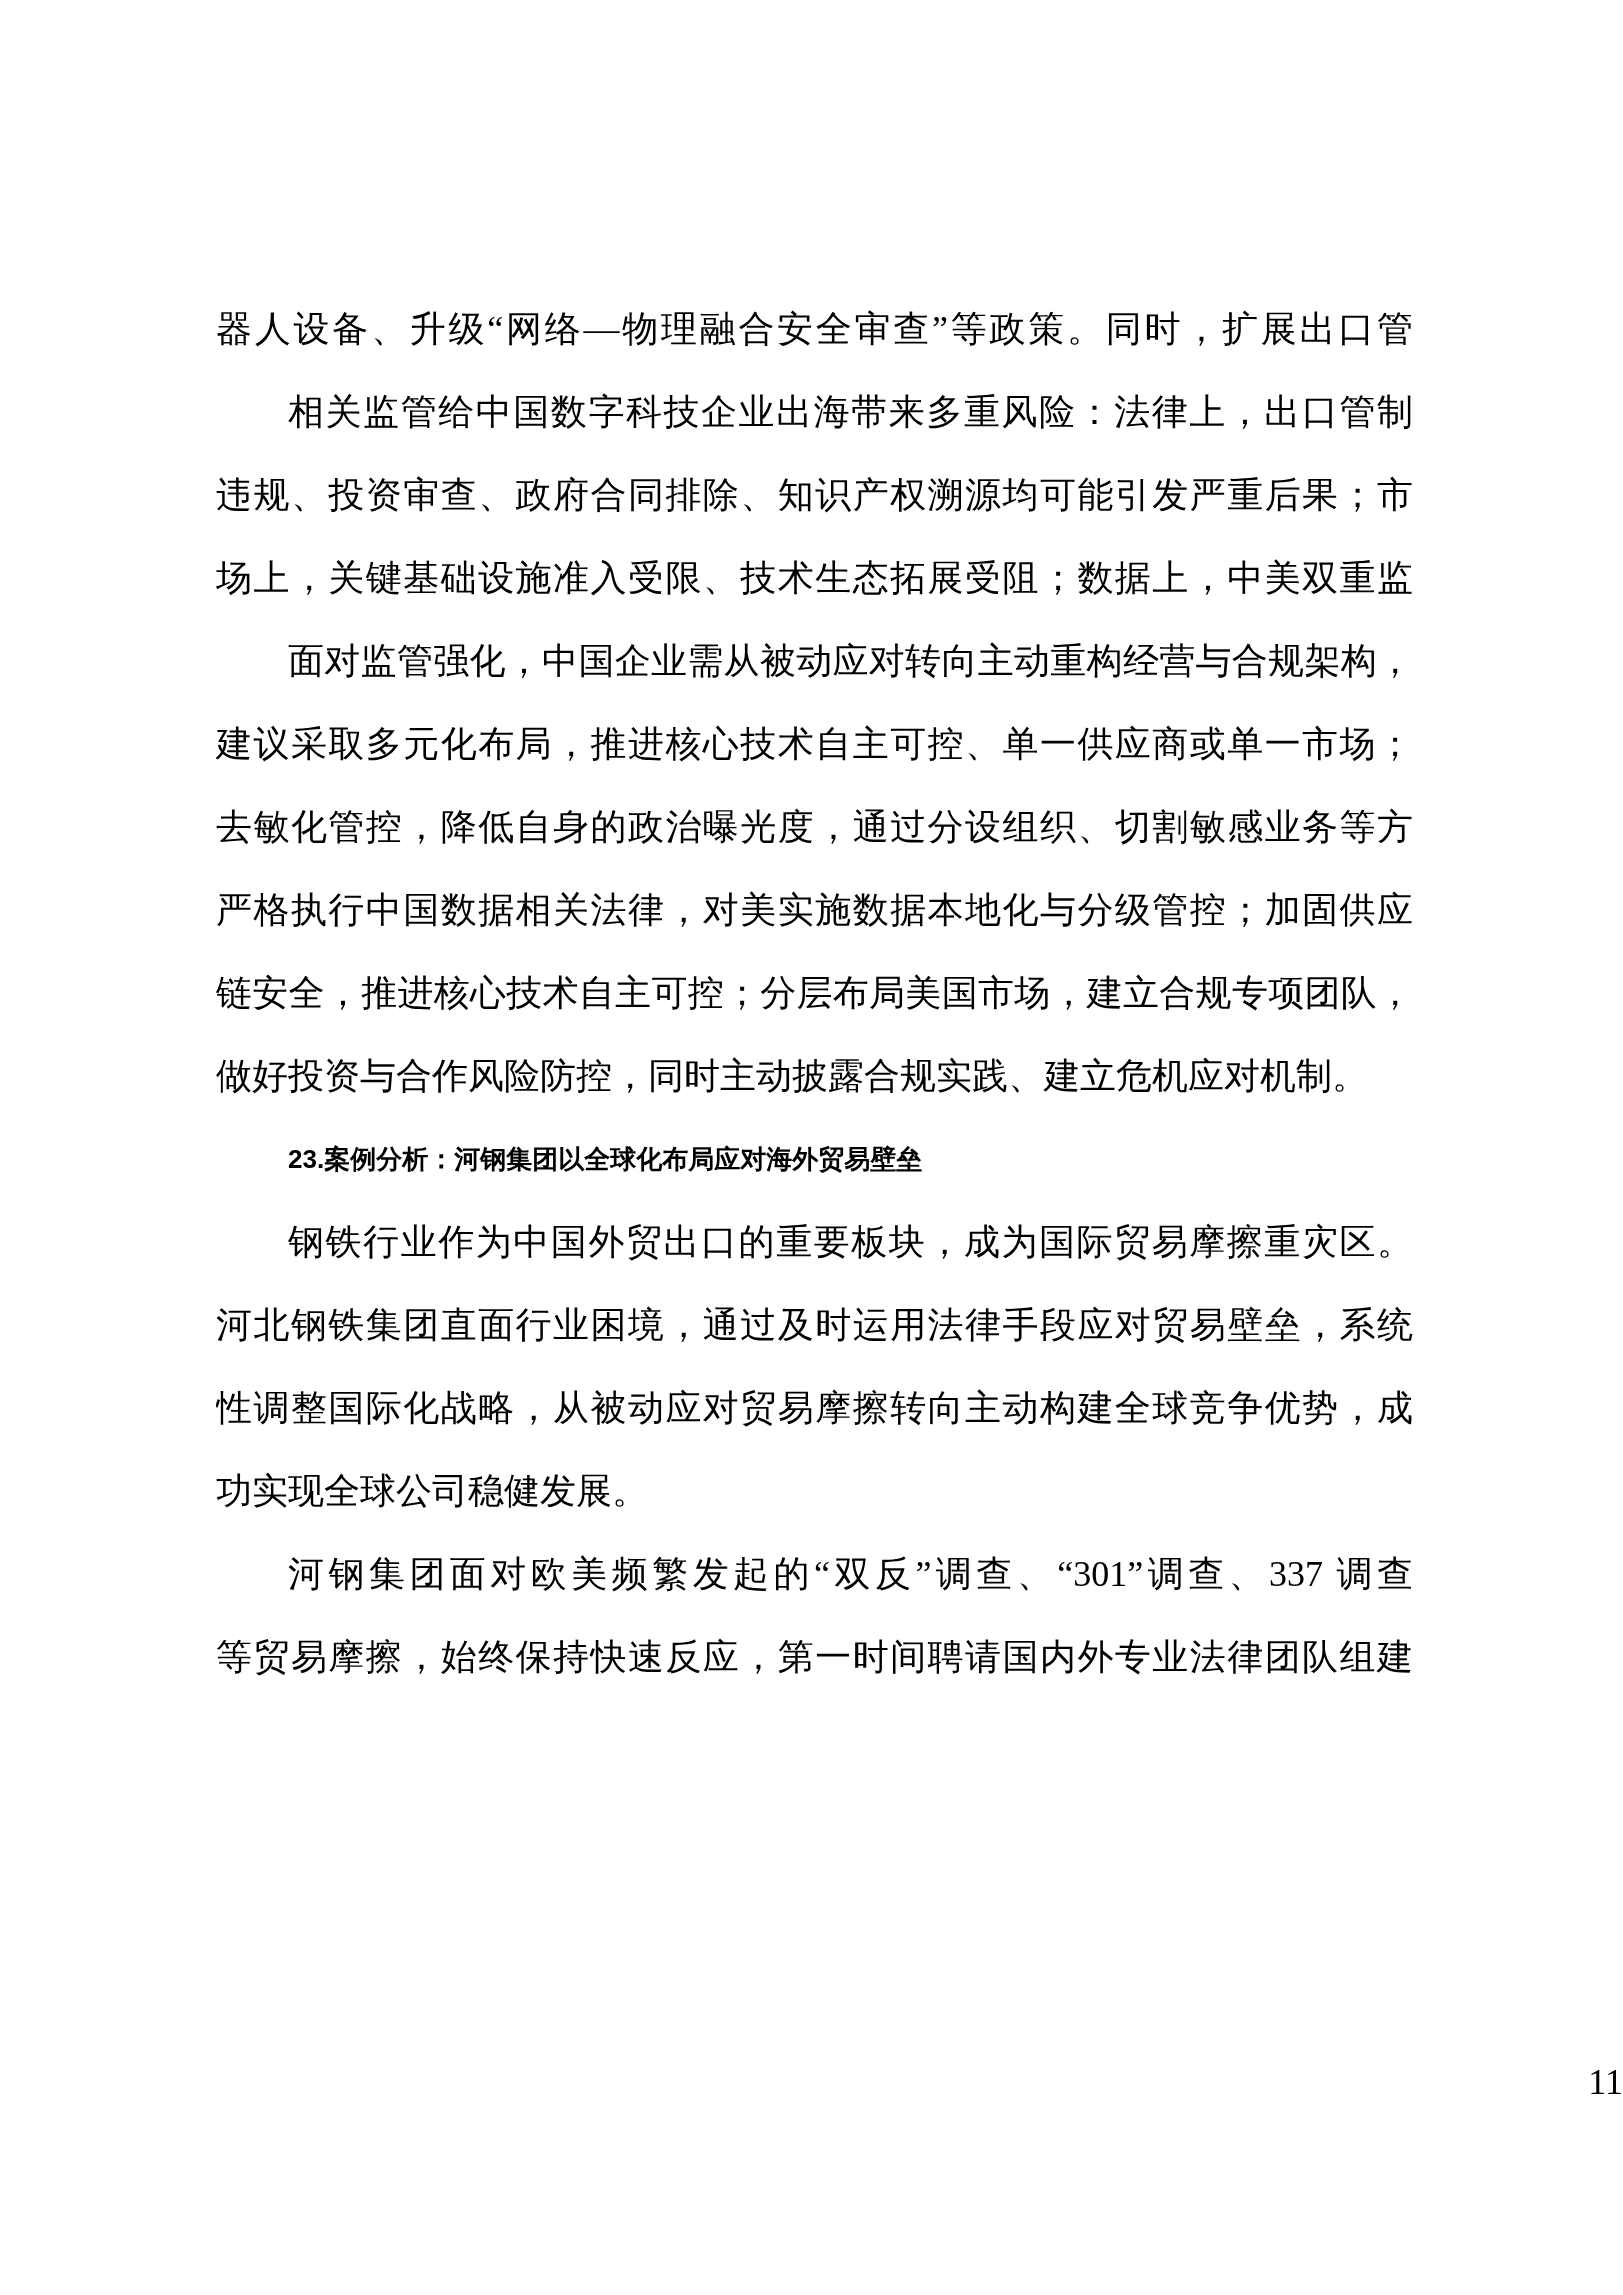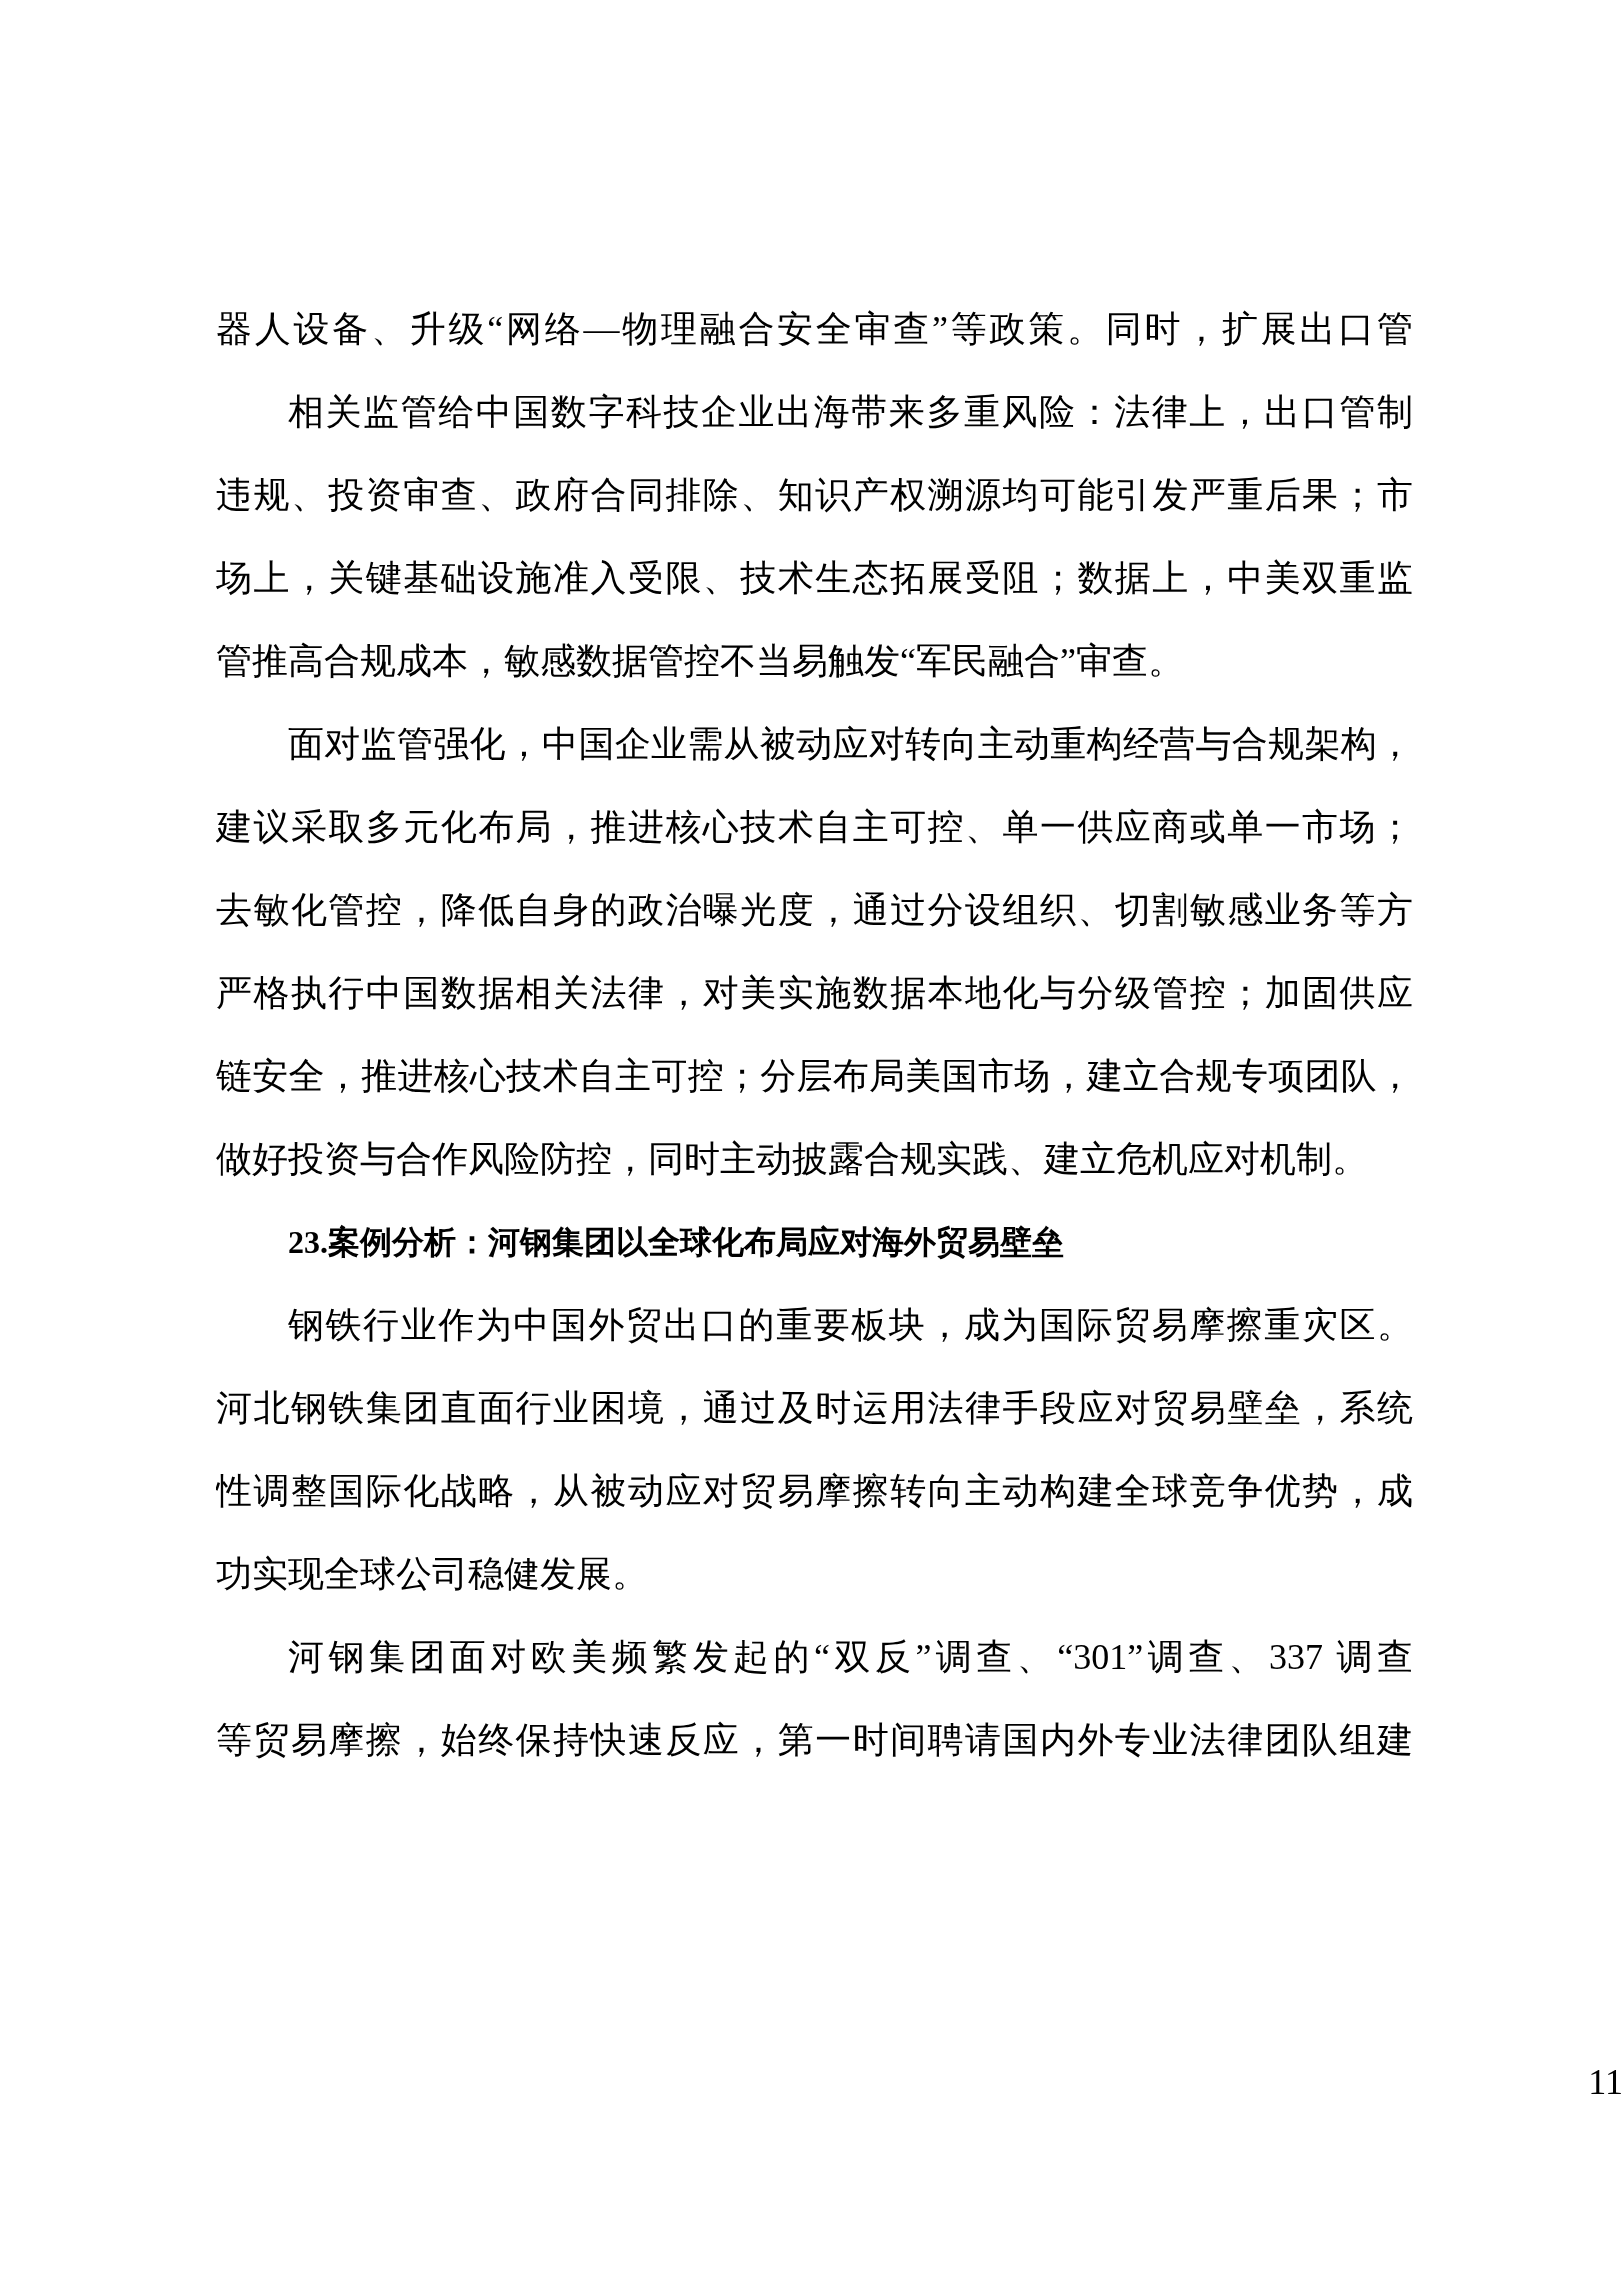--- a/index.html
+++ b/index.html
@@ -42,23 +42,23 @@
     white-space: normal;
     text-align: justify;
     text-align-last: justify;
     text-justify: inter-character;
     overflow: hidden;
   }
   .line.indented {
     text-indent: 72px;
   }
   .line.heading-line {
-    font-family: Liberation Serif, serif;
+    font-family: Liberation Sans, sans-serif;
     font-weight: 700;
-    font-size: 32px;
+    font-size: 26px;
     white-space: nowrap;
   }
   .page-number {
     position: absolute;
     left: 0;
     top: 2053px;
     width: 1623px;
     height: 59px;
     line-height: 59px;
     text-align: right;
@@ -69,21 +69,20 @@
 </style>
 </head>
 <body>
 
 <div class="page">
   <div class="content">
       <div class="line justified">器人设备、升级“网络—物理融合安全审查”等政策。同时，扩展出口管</div>
       <div class="line indented justified">相关监管给中国数字科技企业出海带来多重风险：法律上，出口管制</div>
       <div class="line justified">违规、投资审查、政府合同排除、知识产权溯源均可能引发严重后果；市</div>
       <div class="line justified">场上，关键基础设施准入受限、技术生态拓展受阻；数据上，中美双重监</div>
-      <div class="line">管推高合规成本，敏感数据管控不当易触发“军民融合”审查。</div>
       <div class="line indented justified">面对监管强化，中国企业需从被动应对转向主动重构经营与合规架构，</div>
       <div class="line justified">建议采取多元化布局，推进核心技术自主可控、单一供应商或单一市场；</div>
       <div class="line justified">去敏化管控，降低自身的政治曝光度，通过分设组织、切割敏感业务等方</div>
       <div class="line justified">严格执行中国数据相关法律，对美实施数据本地化与分级管控；加固供应</div>
       <div class="line justified">链安全，推进核心技术自主可控；分层布局美国市场，建立合规专项团队，</div>
       <div class="line">做好投资与合作风险防控，同时主动披露合规实践、建立危机应对机制。</div>
       <div class="line heading-line indented">23.案例分析：河钢集团以全球化布局应对海外贸易壁垒</div>
       <div class="line indented justified">钢铁行业作为中国外贸出口的重要板块，成为国际贸易摩擦重灾区。</div>
       <div class="line justified">河北钢铁集团直面行业困境，通过及时运用法律手段应对贸易壁垒，系统</div>
       <div class="line justified">性调整国际化战略，从被动应对贸易摩擦转向主动构建全球竞争优势，成</div>

